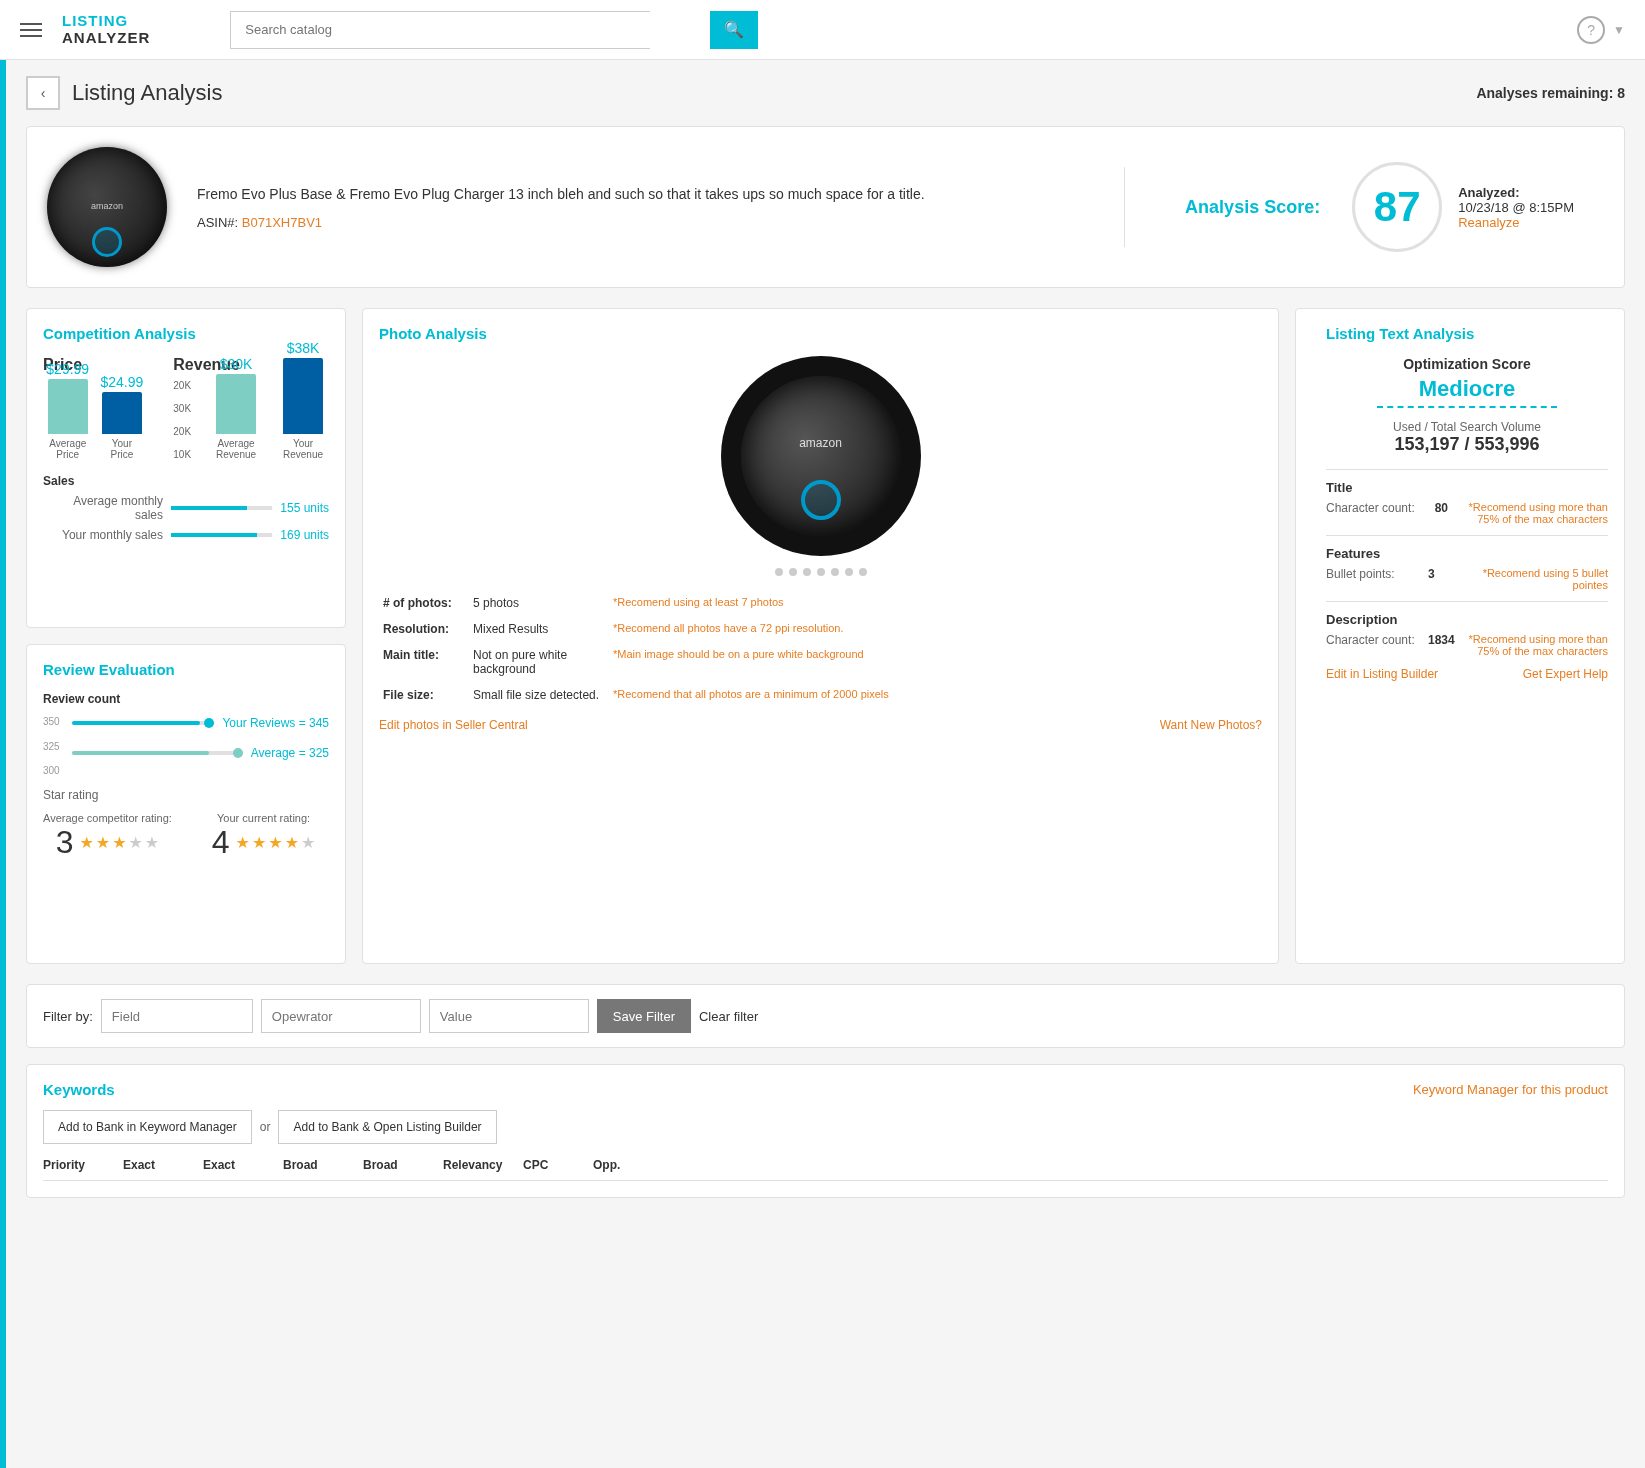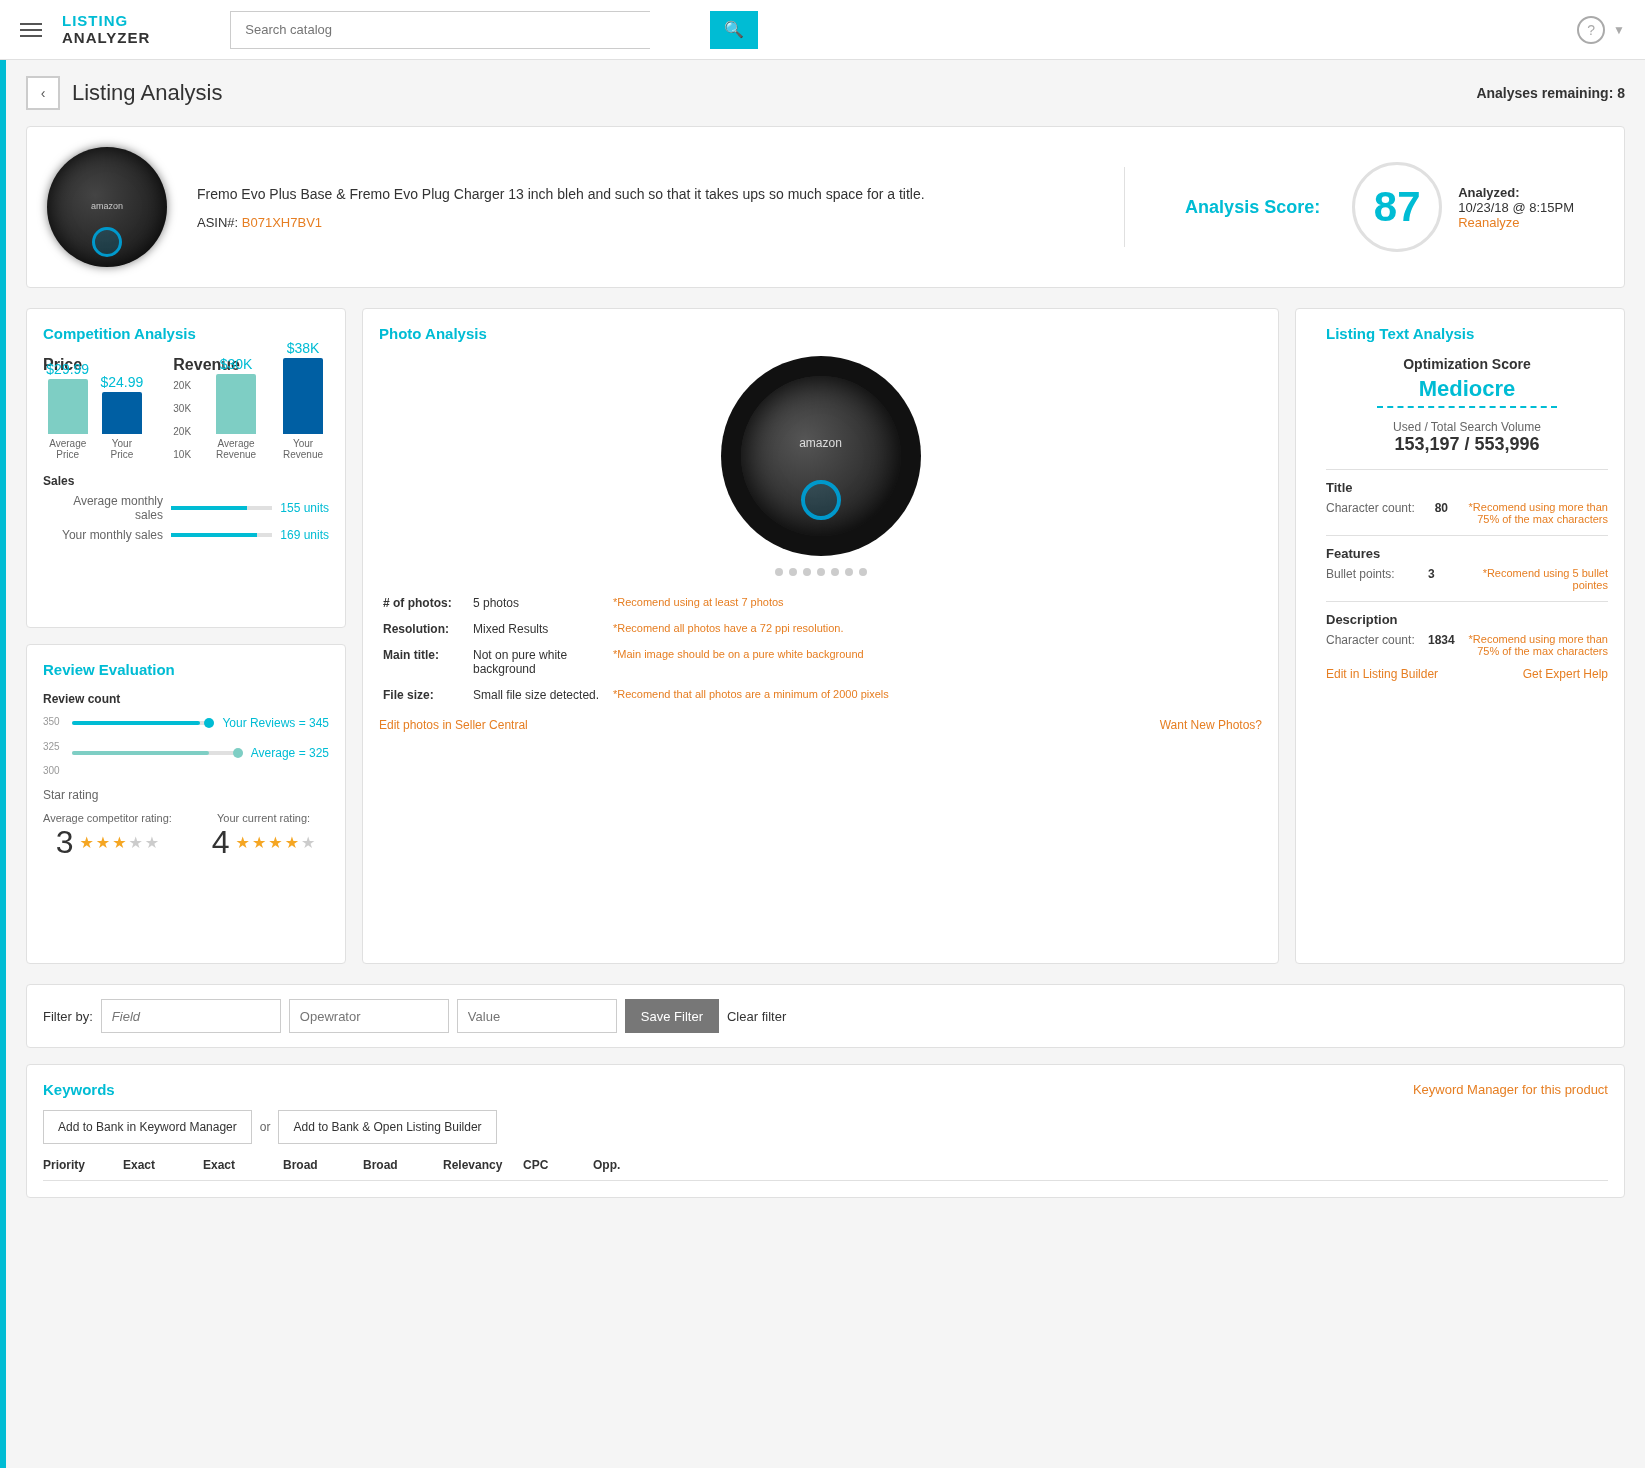--- a/index.html
+++ b/index.html
@@ -178,21 +178,21 @@
     .filter-row {
       background: #fff; border: 1px solid #e0e0e0; border-radius: 4px;
       padding: 14px 16px; display: flex; align-items: center; gap: 8px;
       margin-bottom: 16px;
     }
     .filter-label { font-size: 13px; color: #333; }
     .filter-input {
       height: 34px; border: 1px solid #ccc; padding: 0 10px; font-size: 13px;
       outline: none; color: #999;
     }
-    .filter-field { width: 180px; font-style: italic; }
+    .filter-field { width: 152px; }
     .filter-op { width: 160px; }
     .filter-val { width: 160px; }
     .save-filter-btn {
       height: 34px; background: #777; color: #fff; border: none;
       padding: 0 16px; cursor: pointer; font-size: 13px;
     }
     .clear-filter { color: #333; background: none; border: none; cursor: pointer; font-size: 13px; }
 
     
     .keywords-card { background: #fff; border: 1px solid #e0e0e0; border-radius: 4px; padding: 16px; }

